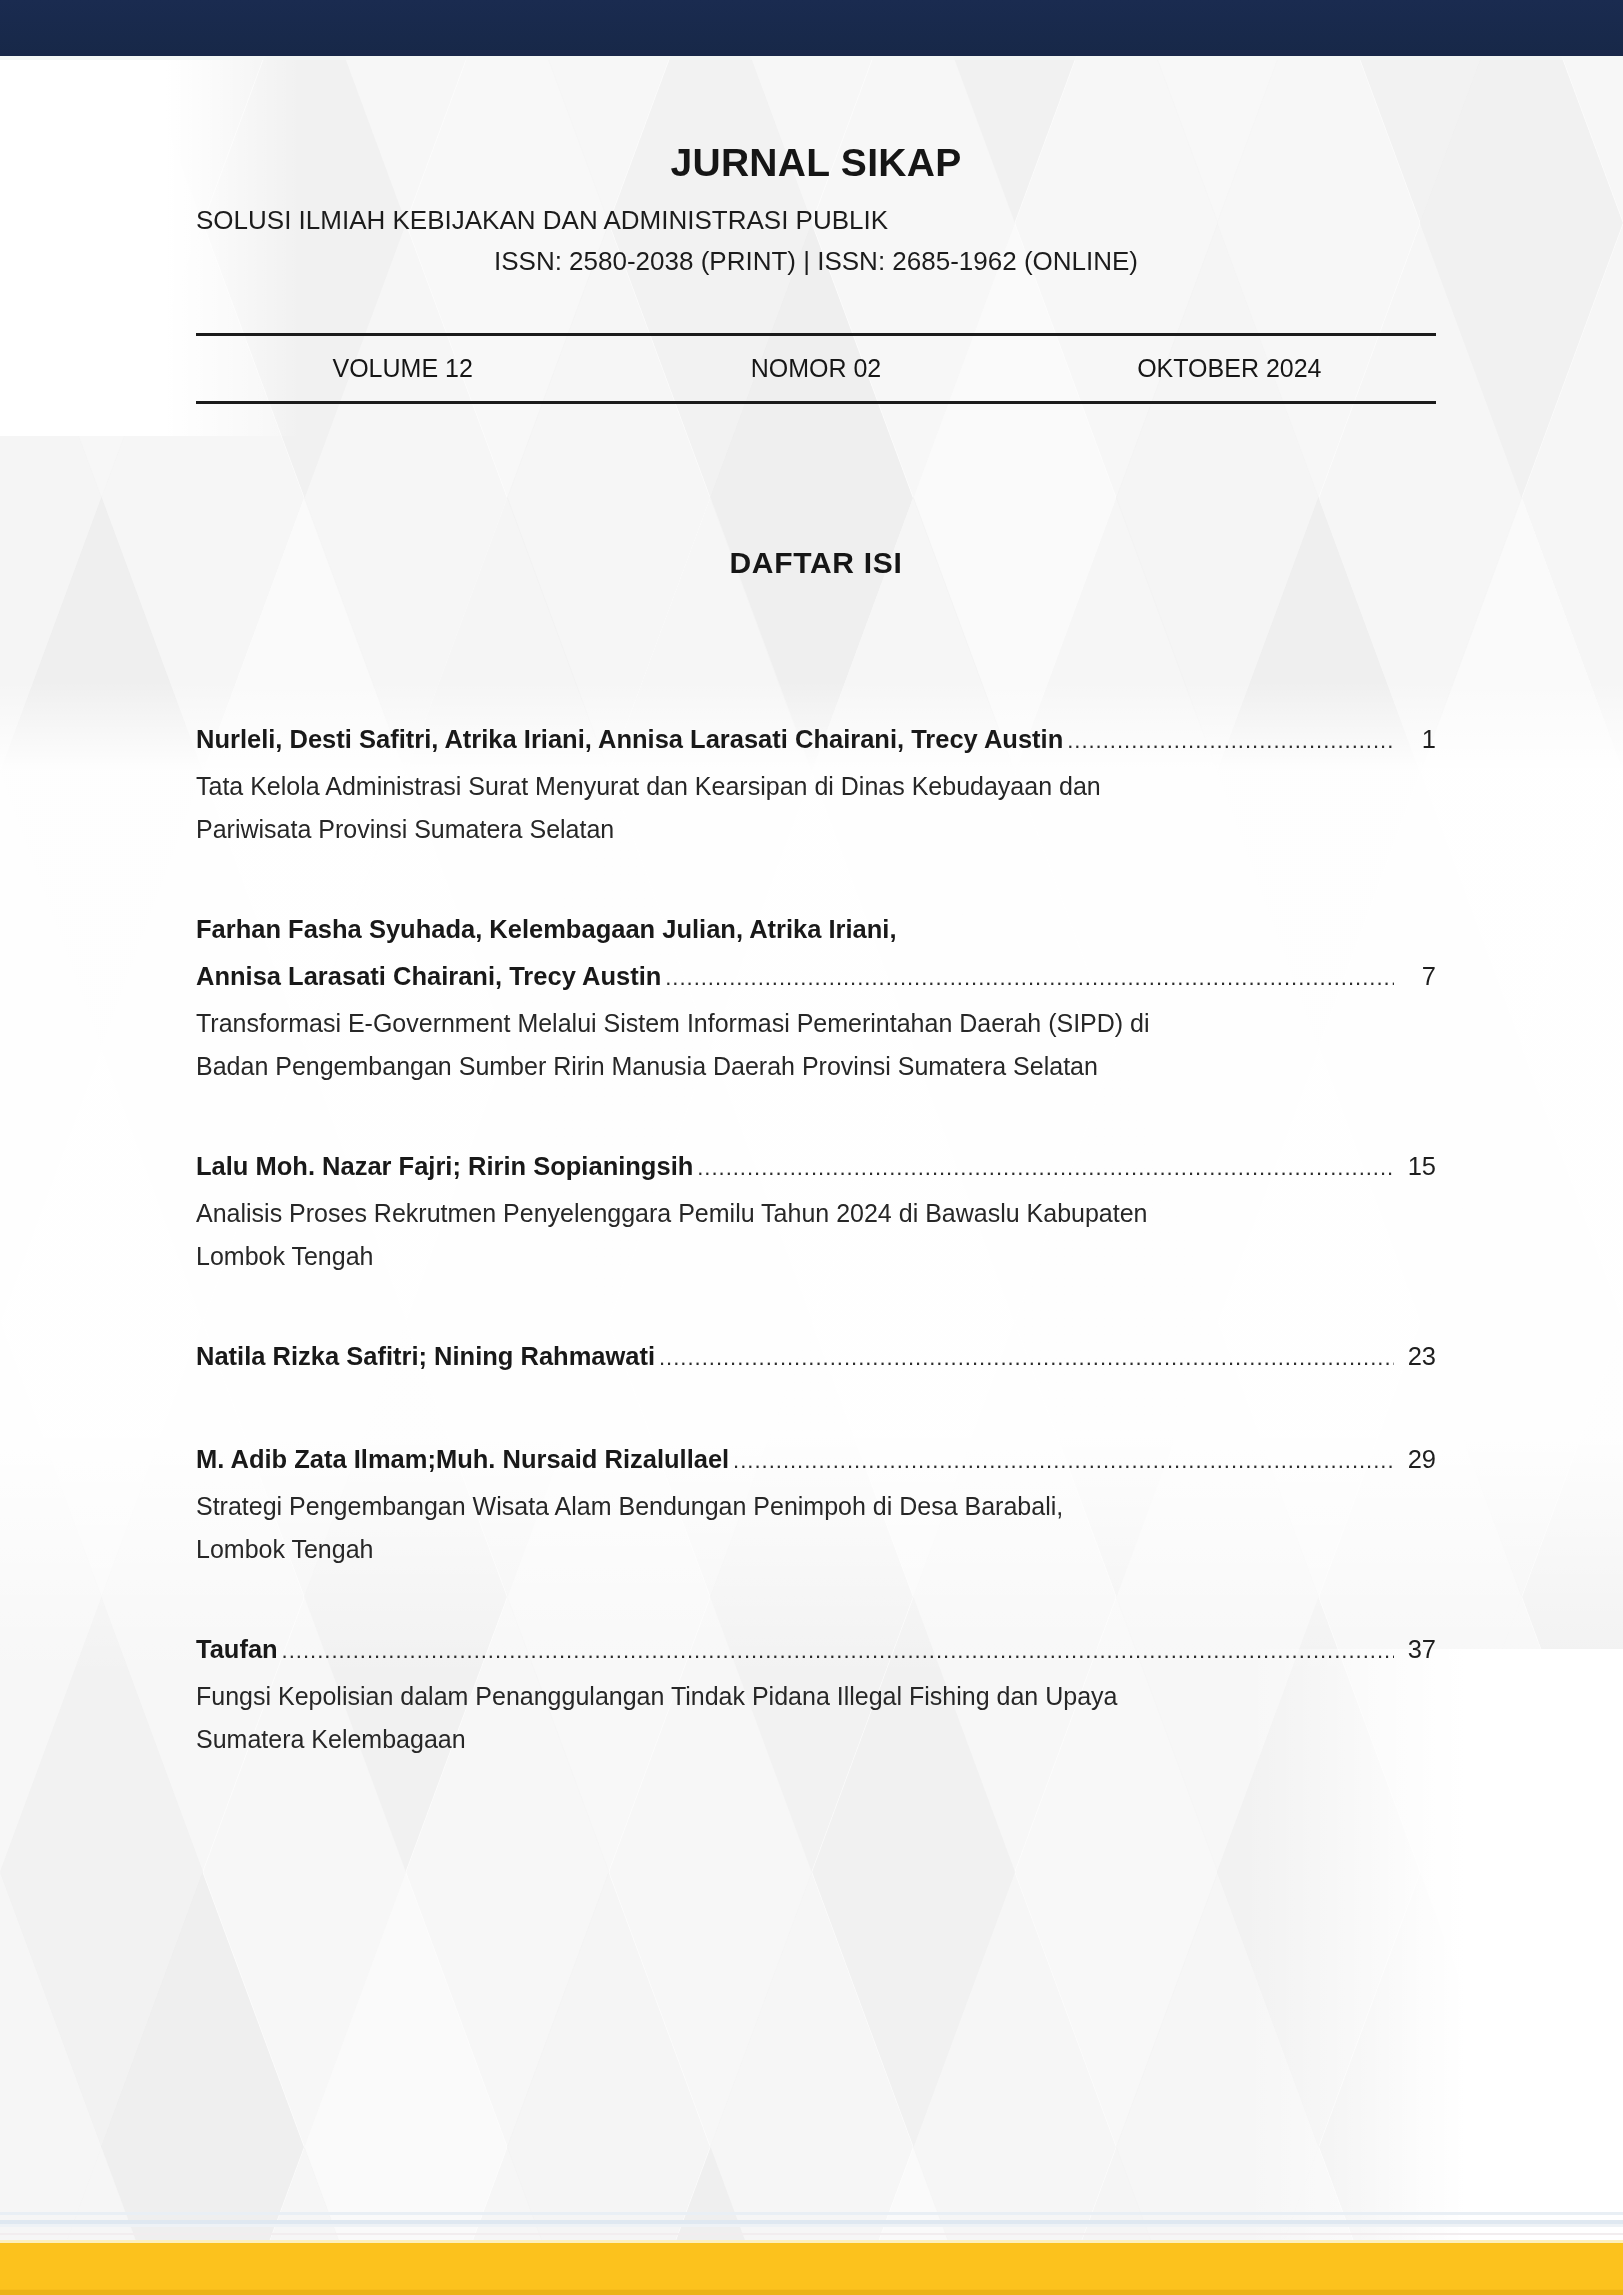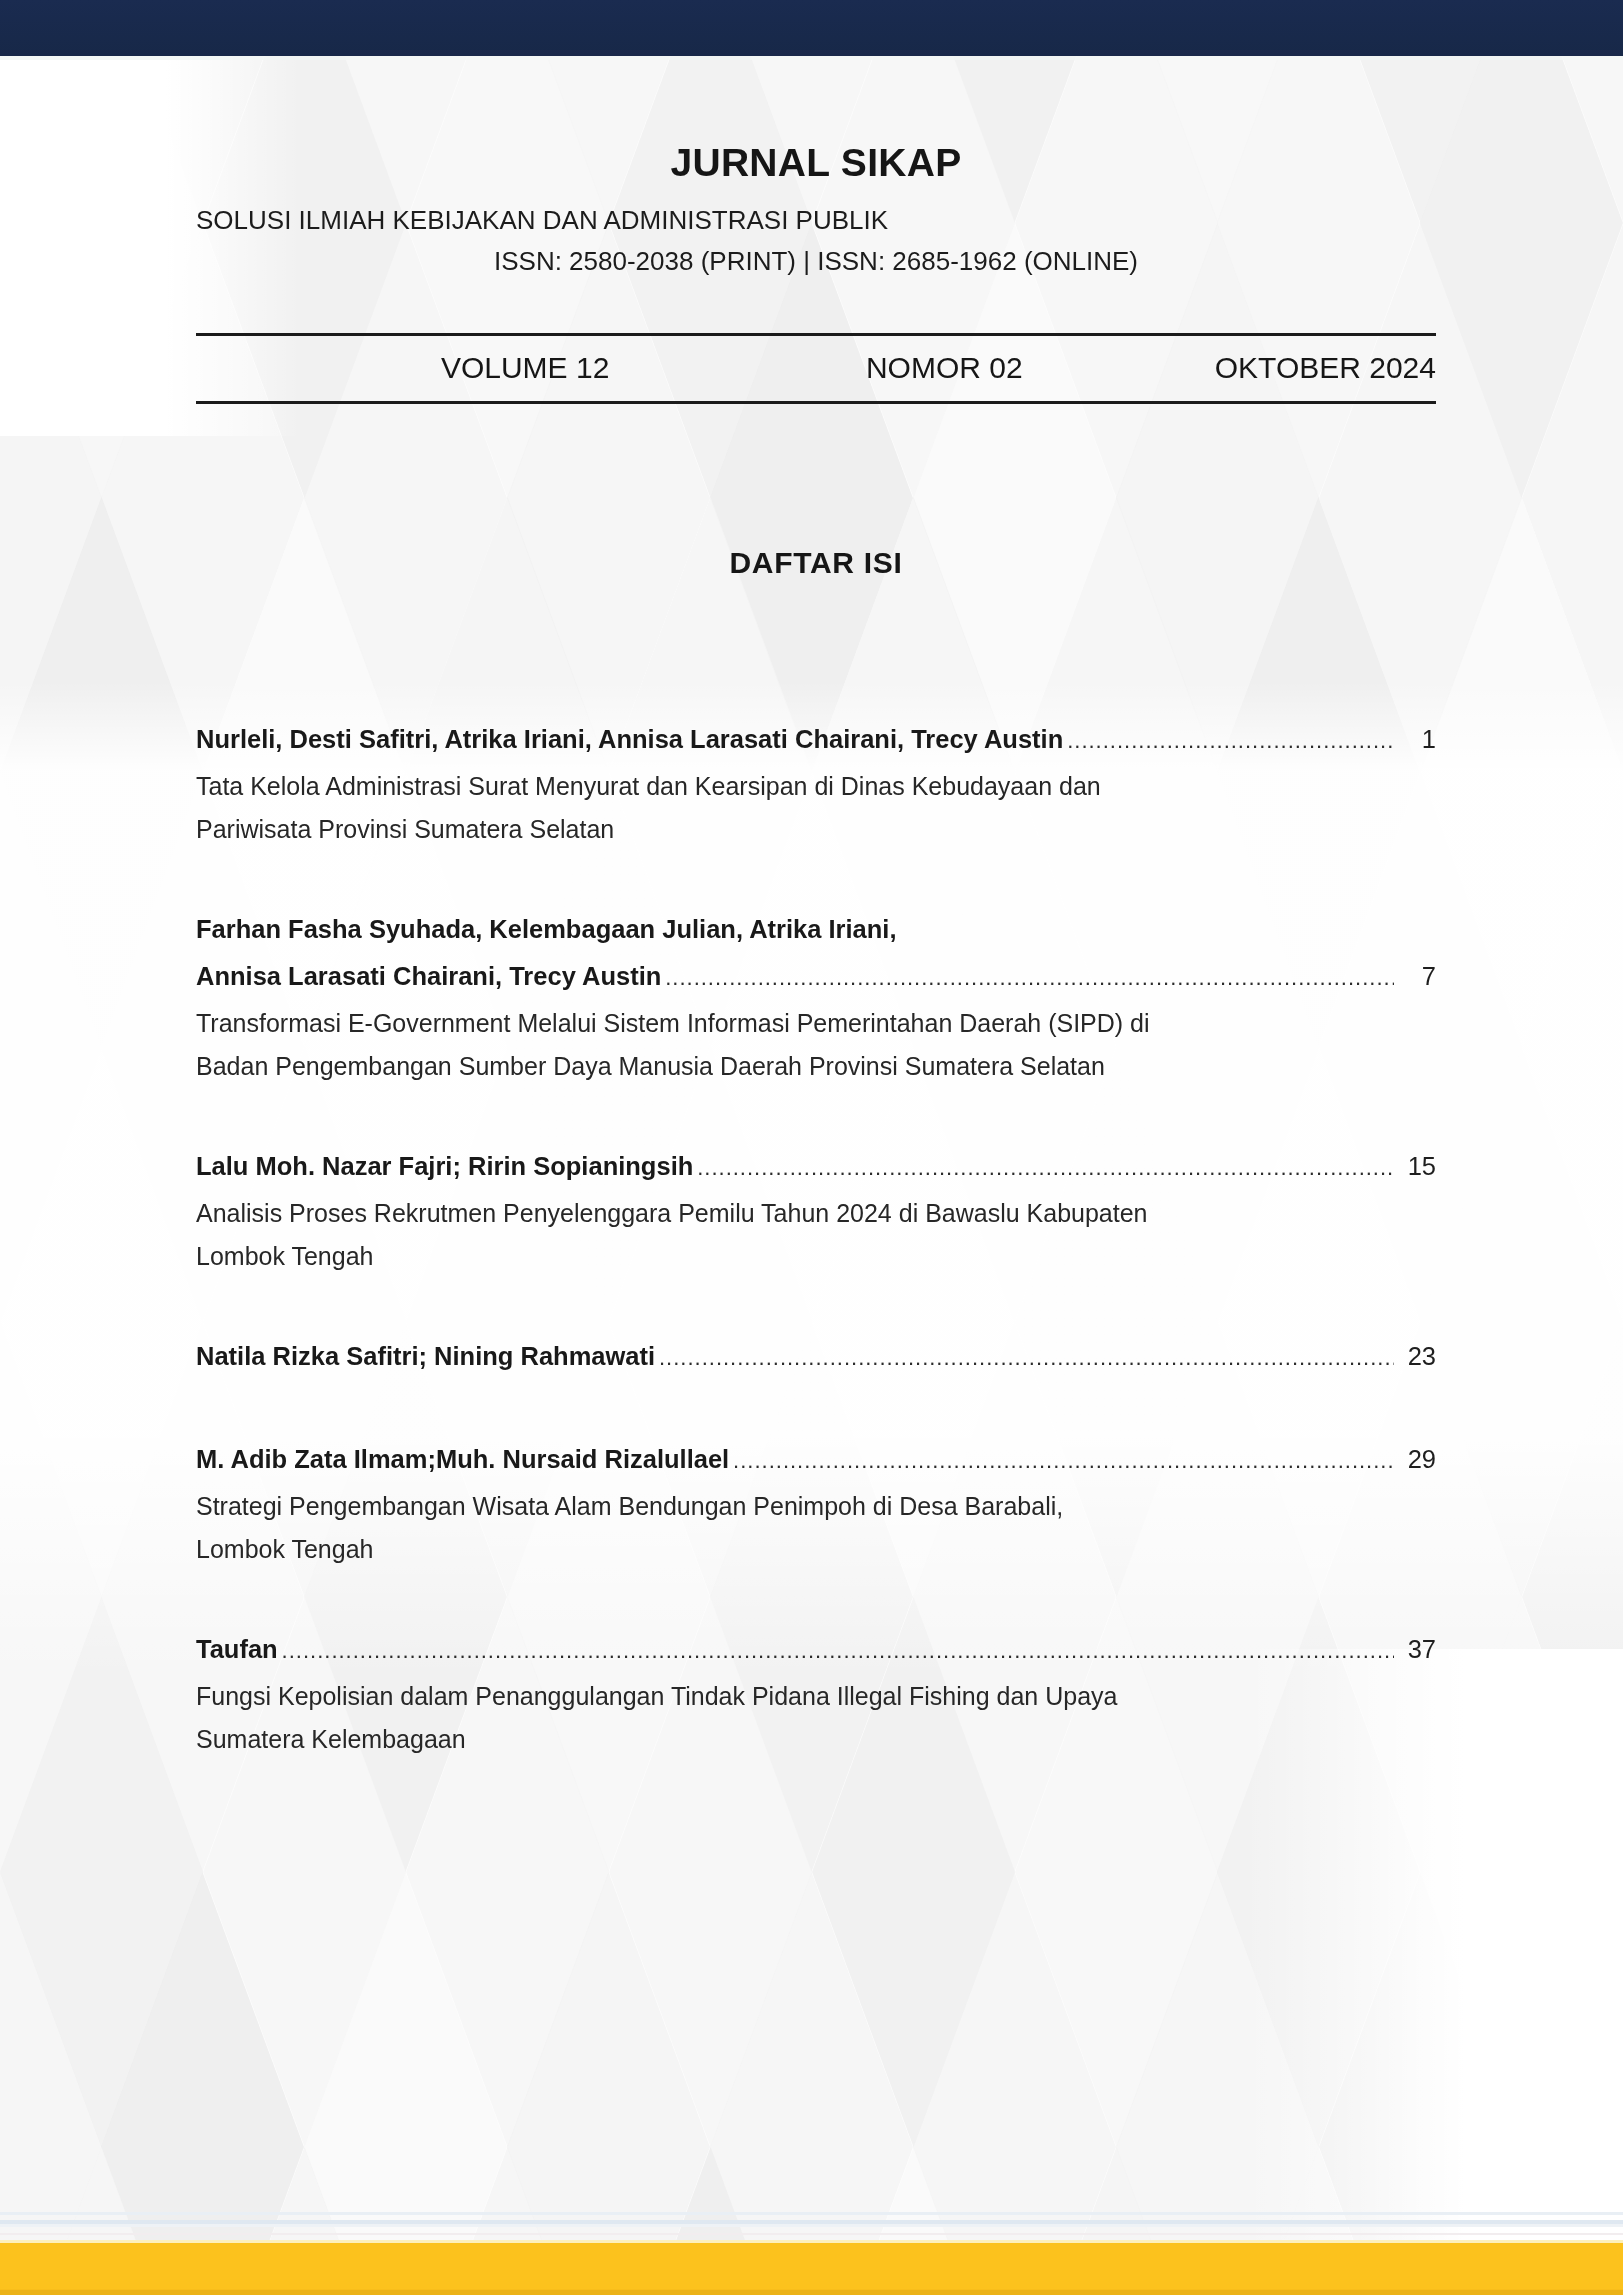--- a/index.html
+++ b/index.html
@@ -62,21 +62,21 @@
   .subtitle{
     margin-top:17px;
     font-size:26px;line-height:34px;font-weight:400;color:#1c1c1c;
   }
   .issn{
     margin-top:6.5px;text-align:center;
     font-size:26px;line-height:34px;font-weight:400;color:#1c1c1c;
   }
   .volwrap{margin-top:55px;border-top:3.3px solid #1b1b1b;border-bottom:3.3px solid #1b1b1b;}
   .volrow{display:flex;padding:15.7px 0;}
-  .volcell{flex:1;text-align:right;font-size:30px;line-height:34px;color:#161616;}
+  .volcell{flex:1;text-align:center;font-size:25px;line-height:34px;color:#161616;}
   .toc-heading{
     margin:139px 0 0 0;text-align:center;
     font-size:30px;line-height:39px;font-weight:700;letter-spacing:0.7px;color:#161616;
   }
   .toc{margin-top:134px;}
   .entry{margin-bottom:55px;}
   .arow{display:flex;align-items:baseline;font-size:25.5px;line-height:47px;}
   .authors{font-weight:700;color:#191919;white-space:nowrap;}
   .leader{flex:1;overflow:hidden;margin-left:3.9px;}
   .dots{white-space:nowrap;font-size:22px;letter-spacing:1px;color:#2b2b2b;}
@@ -215,21 +215,21 @@
           <div class="arow">
             <span class="authors">Farhan Fasha Syuhada, Kelembagaan Julian, Atrika Iriani,</span>
           </div>
           <div class="arow">
             <span class="authors">Annisa Larasati Chairani, Trecy Austin</span>
             <span class="leader"><span class="dots">................................................................................................................................................................................................................................................</span></span>
             <span class="pg">7</span>
           </div>
           <div class="tlines">
             <div class="trow">Transformasi E-Government Melalui Sistem Informasi Pemerintahan Daerah (SIPD) di</div>
-            <div class="trow">Badan Pengembangan Sumber Daya Manusia Daerah Provinsi Sumatera Selatan</div>
+            <div class="trow">Badan Pengembangan Sumber Ririn Manusia Daerah Provinsi Sumatera Selatan</div>
           </div>
         </article>
         <article class="entry">
           <div class="arow">
             <span class="authors">Lalu Moh. Nazar Fajri; Ririn Sopianingsih</span>
             <span class="leader"><span class="dots">................................................................................................................................................................................................................................................</span></span>
             <span class="pg">15</span>
           </div>
           <div class="tlines">
             <div class="trow">Analisis Proses Rekrutmen Penyelenggara Pemilu Tahun 2024 di Bawaslu Kabupaten</div>

